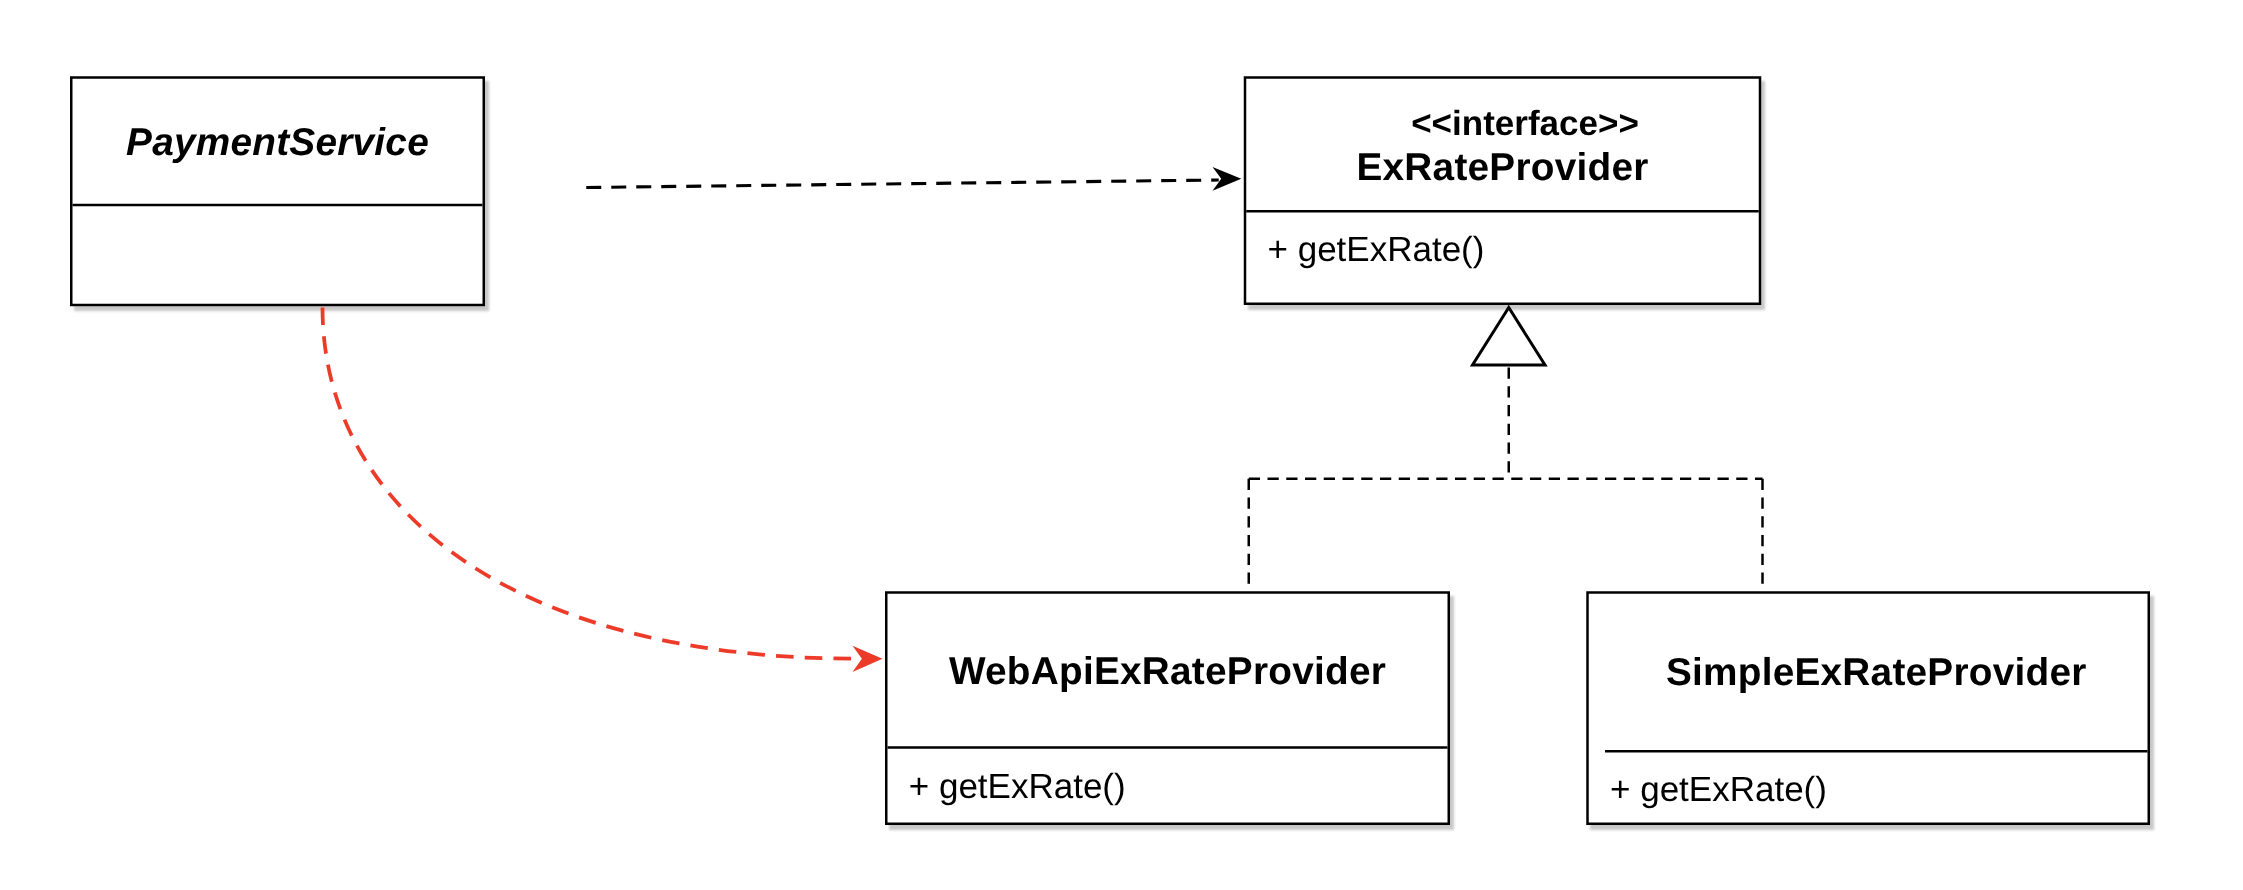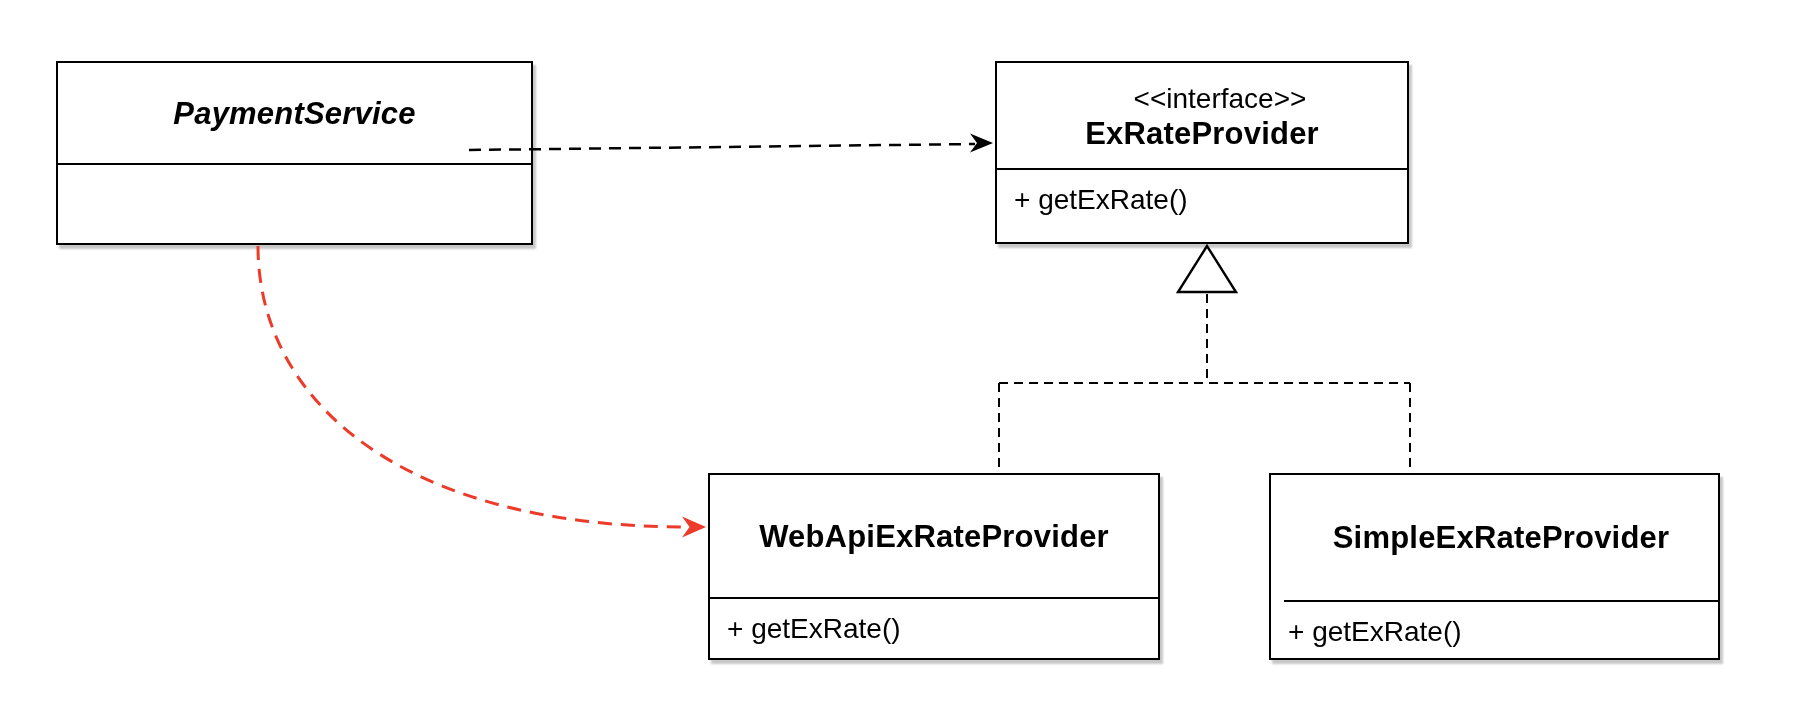--- a/index.html
+++ b/index.html
@@ -47,21 +47,21 @@
   }
   .klass-name {
     font-size: 31px;
     font-weight: 700;
     letter-spacing: 0.2px;
     white-space: nowrap;
   }
   .abstract .klass-name { font-style: italic; }
   .stereotype {
     font-size: 28px;
-    font-weight: 400;
+    font-weight: 700;
     white-space: nowrap;
     margin-left: 36px;
   }
   .methods-section {
     flex: 1;
     padding: 13px 17px;
   }
   .method {
     font-size: 28px;
     line-height: 33px;
@@ -78,21 +78,21 @@
     <path class="dash-dep" d="M469 150 L975 144" stroke="#000000"></path>
     <path d="M993 143 L970 133.5 L977 143 L970 152.5 Z" fill="#000000"></path>
 
     <path class="dash-red" d="M258 246 C258 400 400 527 687 527" stroke="#ed3b2a"></path>
     <path d="M706 527 L682 516.5 L689.5 527 L682 537.5 Z" fill="#ed3b2a"></path>
 
     <path class="dash-real" d="M1207 294 L1207 383 M999 383 L1410 383 M999 383 L999 471 M1410 383 L1410 471" stroke="#000000"></path>
     <polygon class="tri" points="1207,246 1178,292 1236,292"></polygon>
   </svg>
 
-  <div class="uml-class abstract" style="left:56px; top:61px; width:477px; height:184px;">
+  <div class="uml-class abstract" style="left:56px; top:61px; width:332px; height:184px;">
     <div class="title-section" style="height:102px;">
       <span class="klass-name">PaymentService</span>
     </div>
   </div>
 
   <div class="uml-class" style="left:995px; top:61px; width:414px; height:183px;">
     <div class="title-section" style="height:107px;">
       <span class="stereotype">&lt;&lt;interface&gt;&gt;</span>
       <span class="klass-name">ExRateProvider</span>
     </div>

